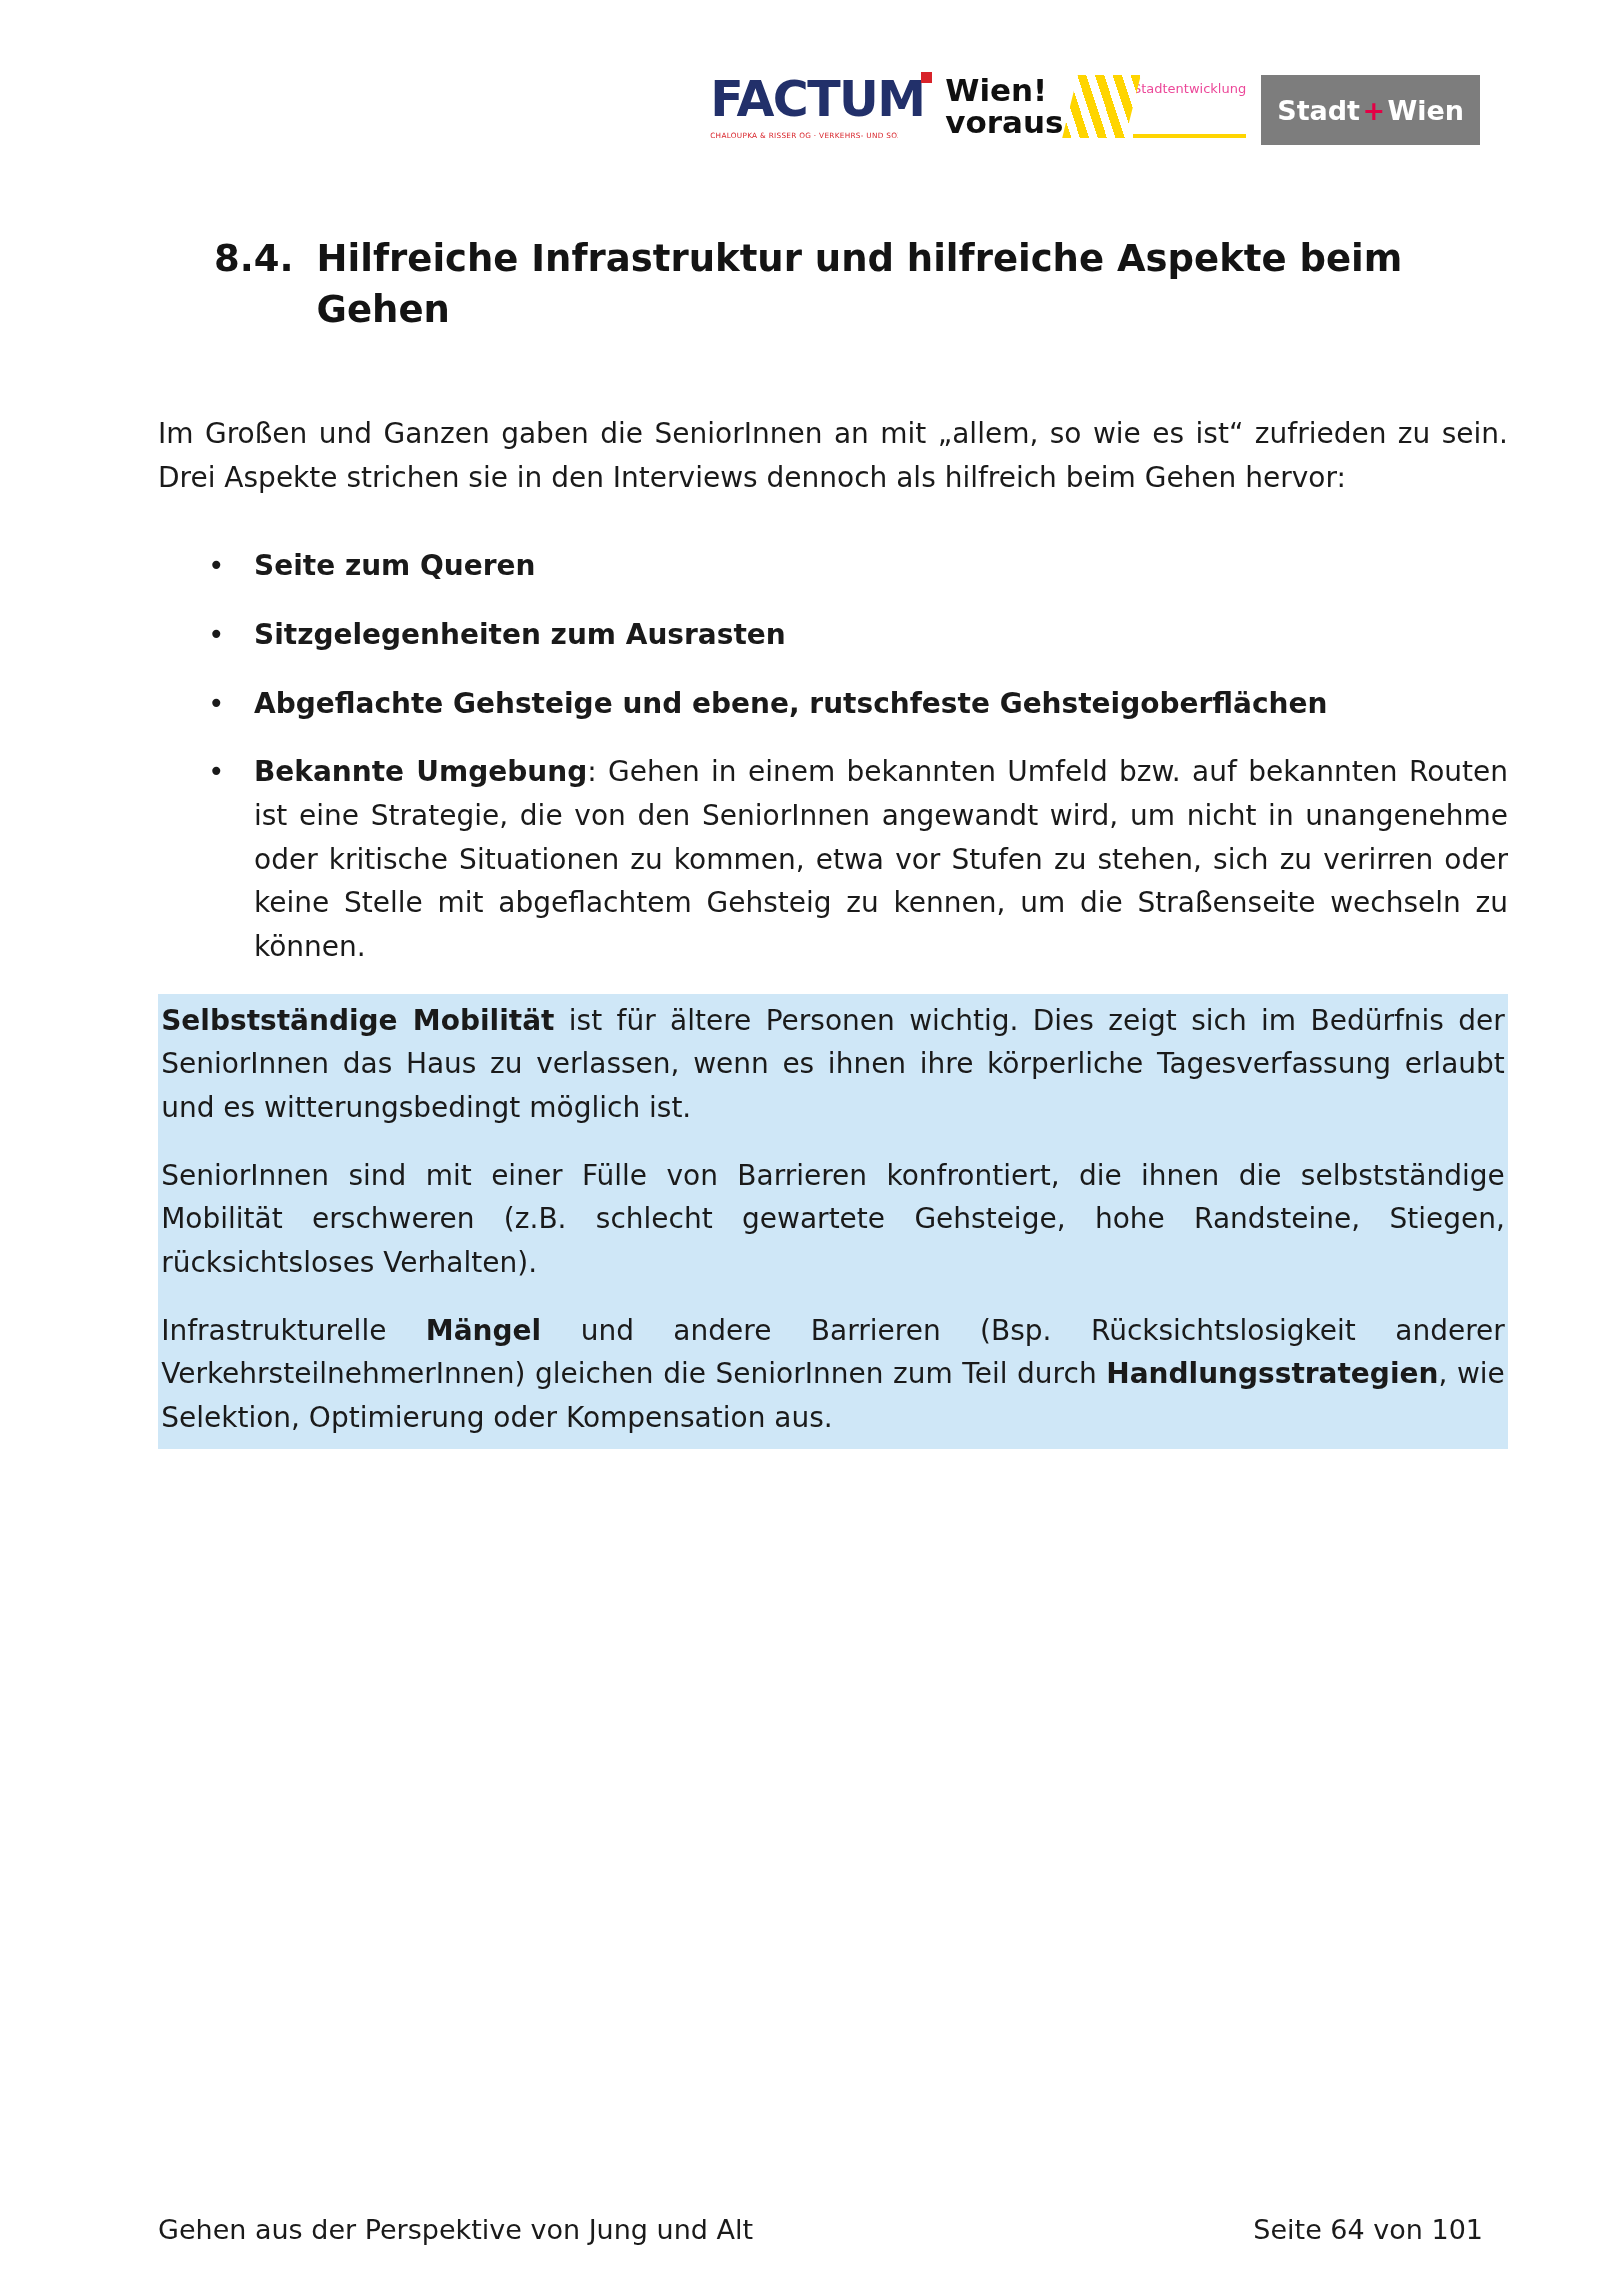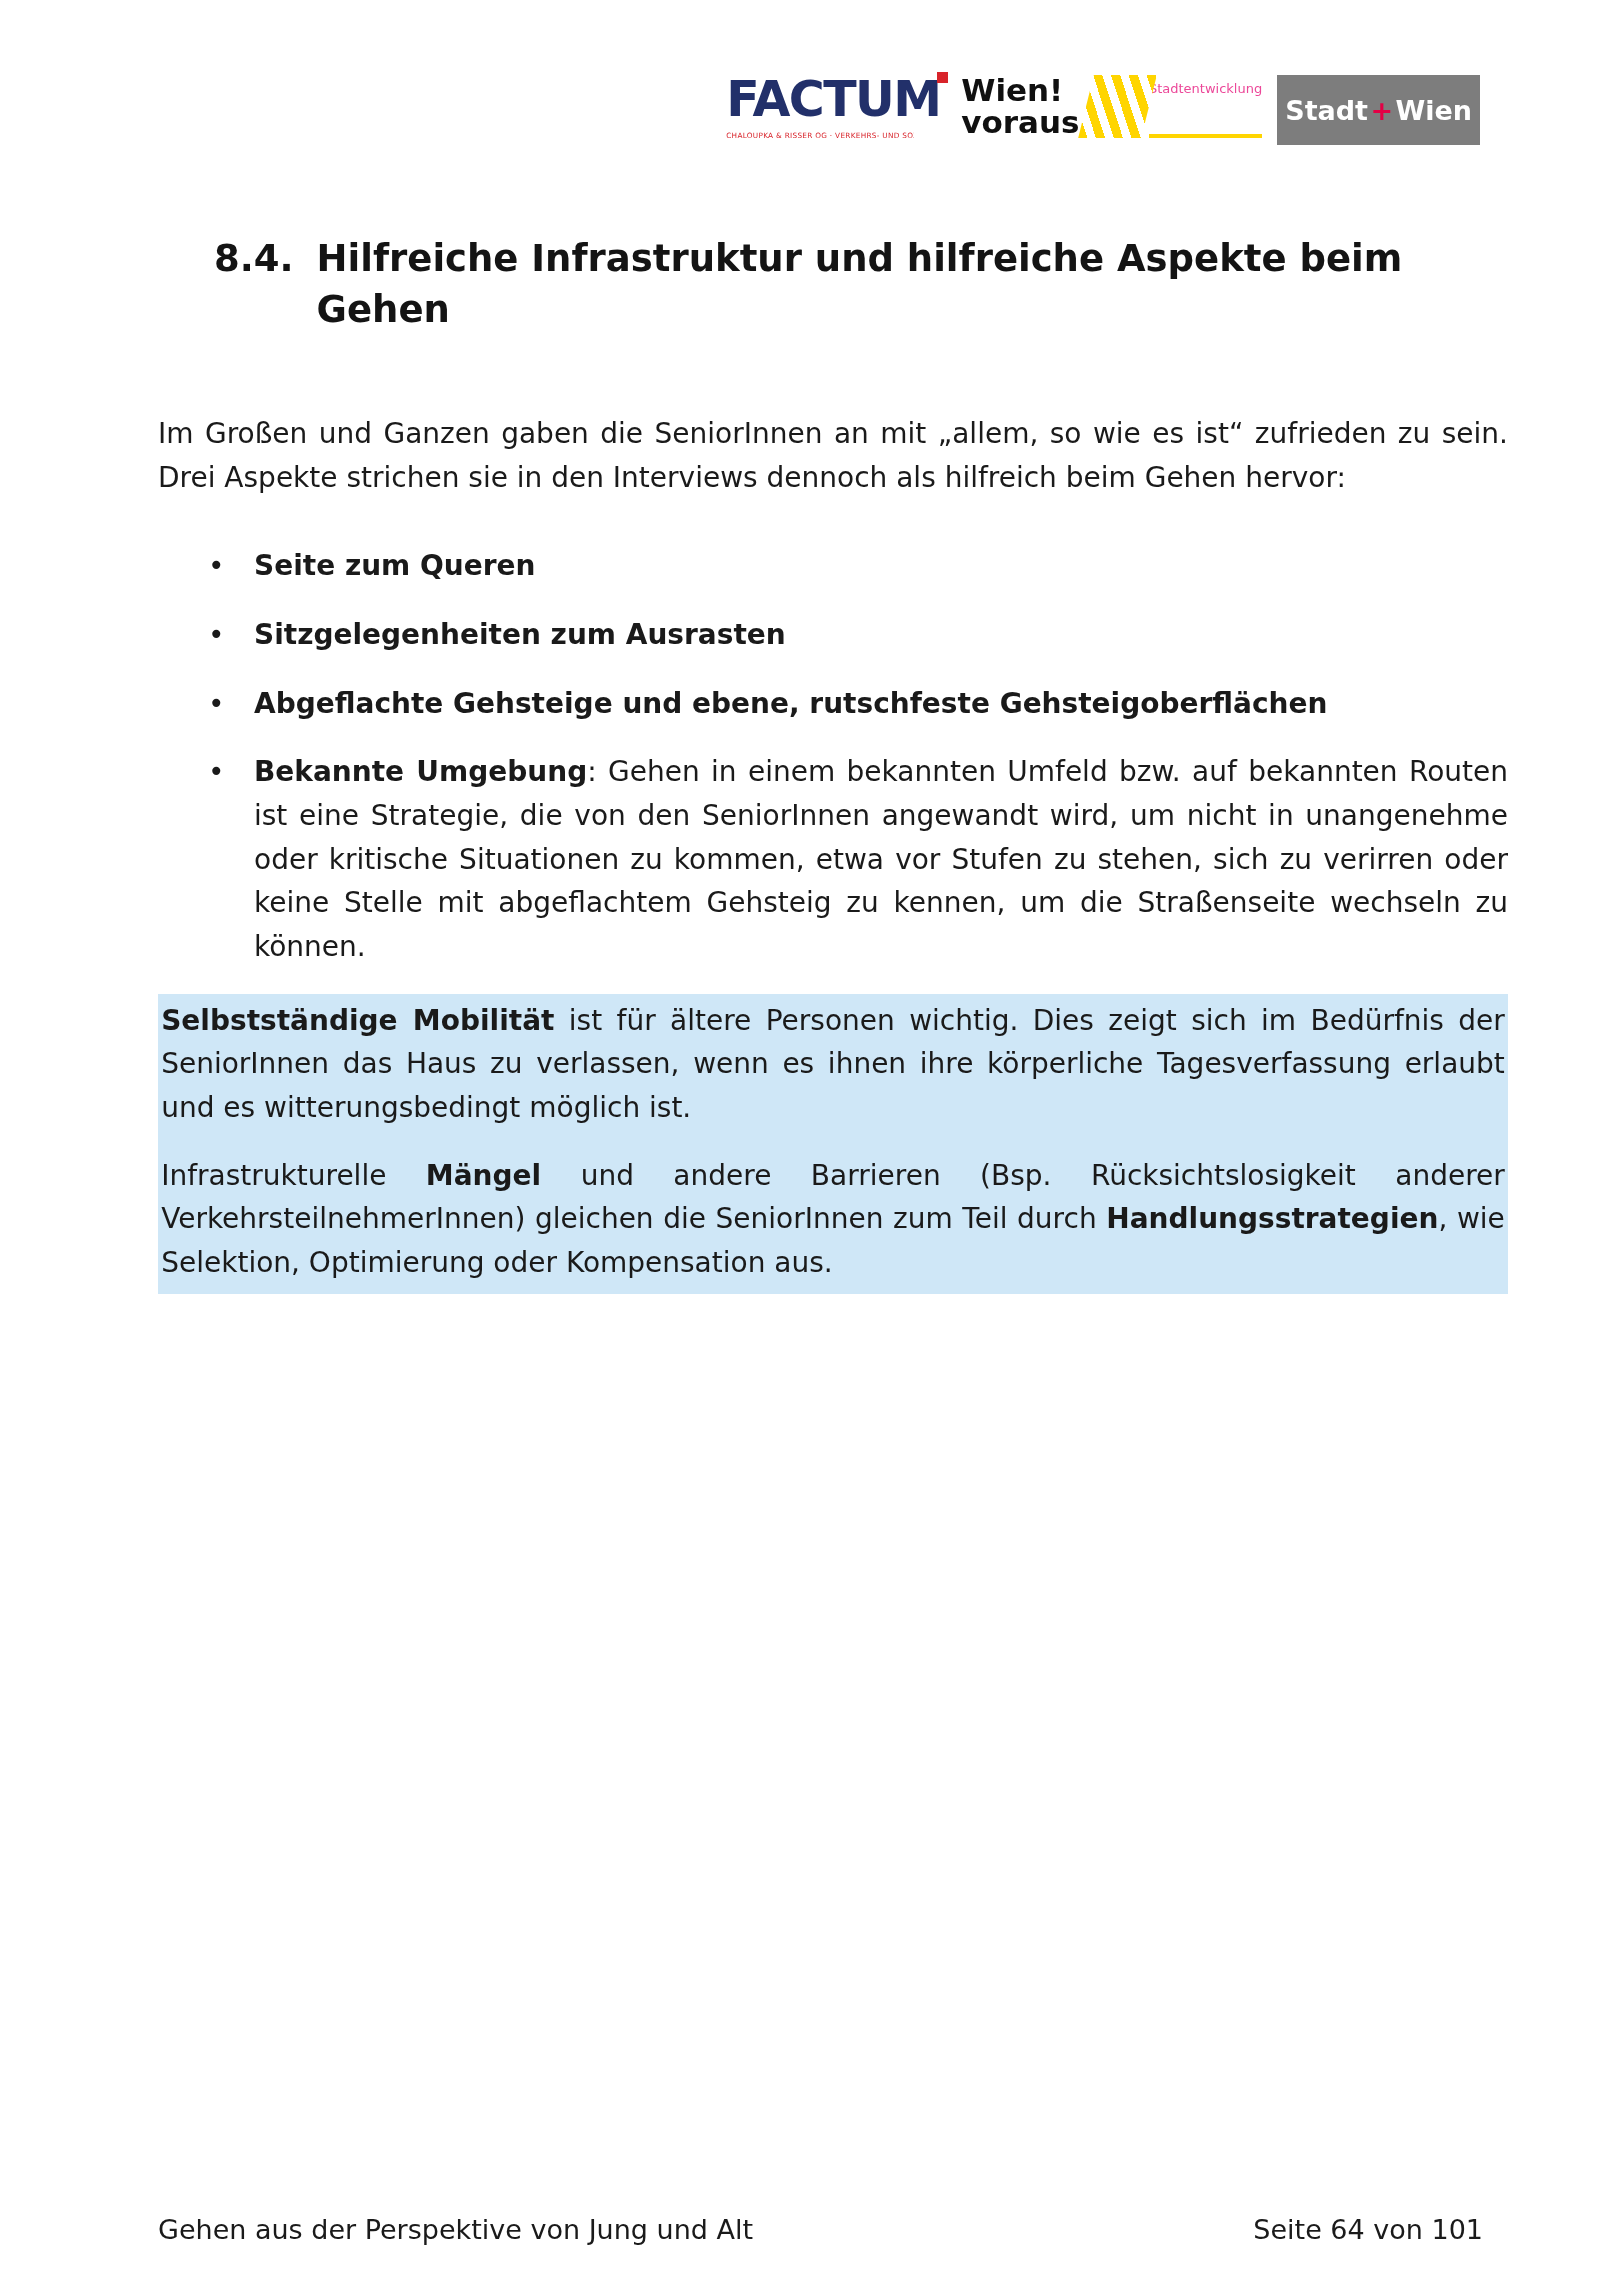--- a/index.html
+++ b/index.html
@@ -65,21 +65,21 @@
     display:inline-block;
     width:max-content;
     padding-bottom:1.6px;
   }
   .stadtwien {
     background:#7d7d7d;
     color:#ffffff;
     font-weight:bold;
     font-size:27px;
     height:70px;
-    padding:0 8px;
+    padding:0 16px;
     display:flex;
     align-items:center;
     white-space:nowrap;
   }
   .sw-plus { color:#e30045; padding:0 2.4px; }
 
   
   .heading {
     display:flex;
     margin:233px 0 0 56px;
@@ -197,20 +197,21 @@
         <span><b>Abgeflachte Gehsteige und ebene, rutschfeste Gehsteigoberflächen</b></span>
       </li>
       <li>
         <span class="marker">•</span>
         <span><b>Bekannte Umgebung</b><span>: Gehen in einem bekannten Umfeld bzw. auf bekannten Routen ist eine Strategie, die von den SeniorInnen angewandt wird, um nicht in unangenehme oder kritische Situationen zu kommen, etwa vor Stufen zu stehen, sich zu verirren oder keine Stelle mit abgeflachtem Gehsteig zu kennen, um die Straßenseite wechseln zu können.</span></span>
       </li>
     </ul>
 
     <div class="highlight">
       <p><b>Selbstständige Mobilität</b><span> ist für ältere Personen wichtig. Dies zeigt sich im Bedürfnis der SeniorInnen das Haus zu verlassen, wenn es ihnen ihre körperliche Tagesverfassung erlaubt und es witterungsbedingt möglich ist.</span></p>
+      <p><span>SeniorInnen sind mit einer Fülle von Barrieren konfrontiert, die ihnen die selbstständige Mobilität erschweren (z.B. schlecht gewartete Gehsteige, hohe Randsteine, Stiegen, rücksichtsloses Verhalten).</span></p>
       <p><span>Infrastrukturelle </span><b>Mängel</b><span> und andere Barrieren (Bsp. Rücksichtslosigkeit anderer VerkehrsteilnehmerInnen) gleichen die SeniorInnen zum Teil durch </span><b>Handlungsstrategien</b><span>, wie Selektion, Optimierung oder Kompensation aus.</span></p>
     </div>
 
   </div>
 
   <div class="footer">
     <span>Gehen aus der Perspektive von Jung und Alt</span>
     <span>Seite 64 von 101</span>
   </div>
 

